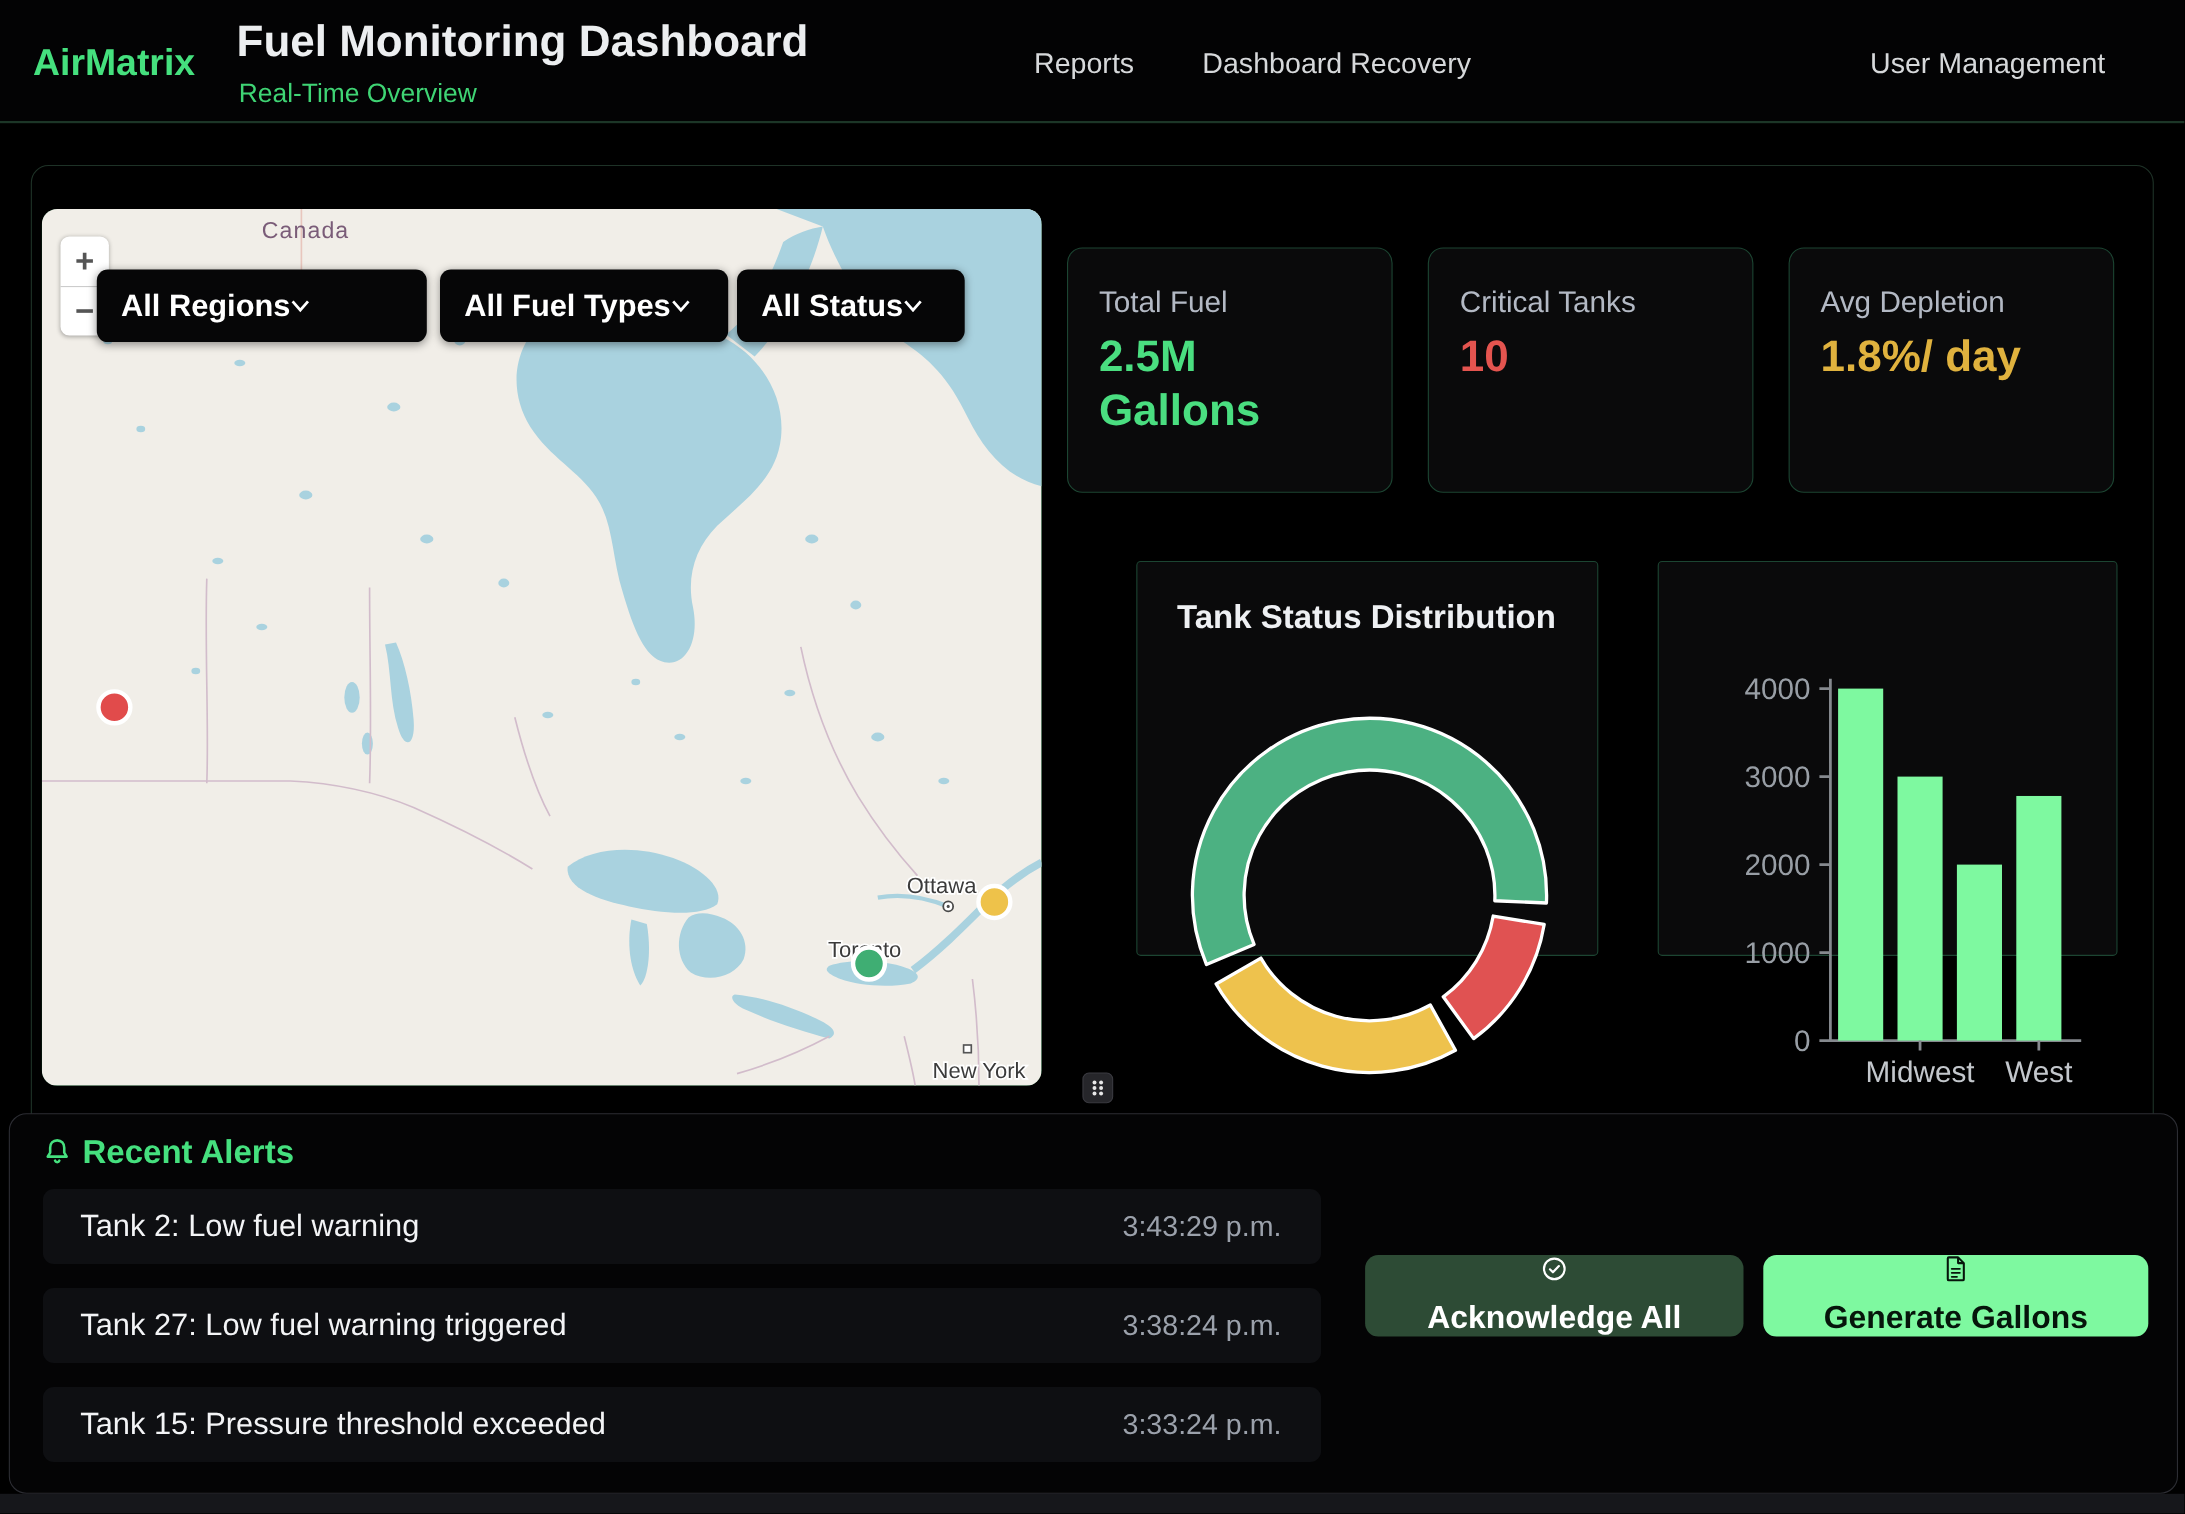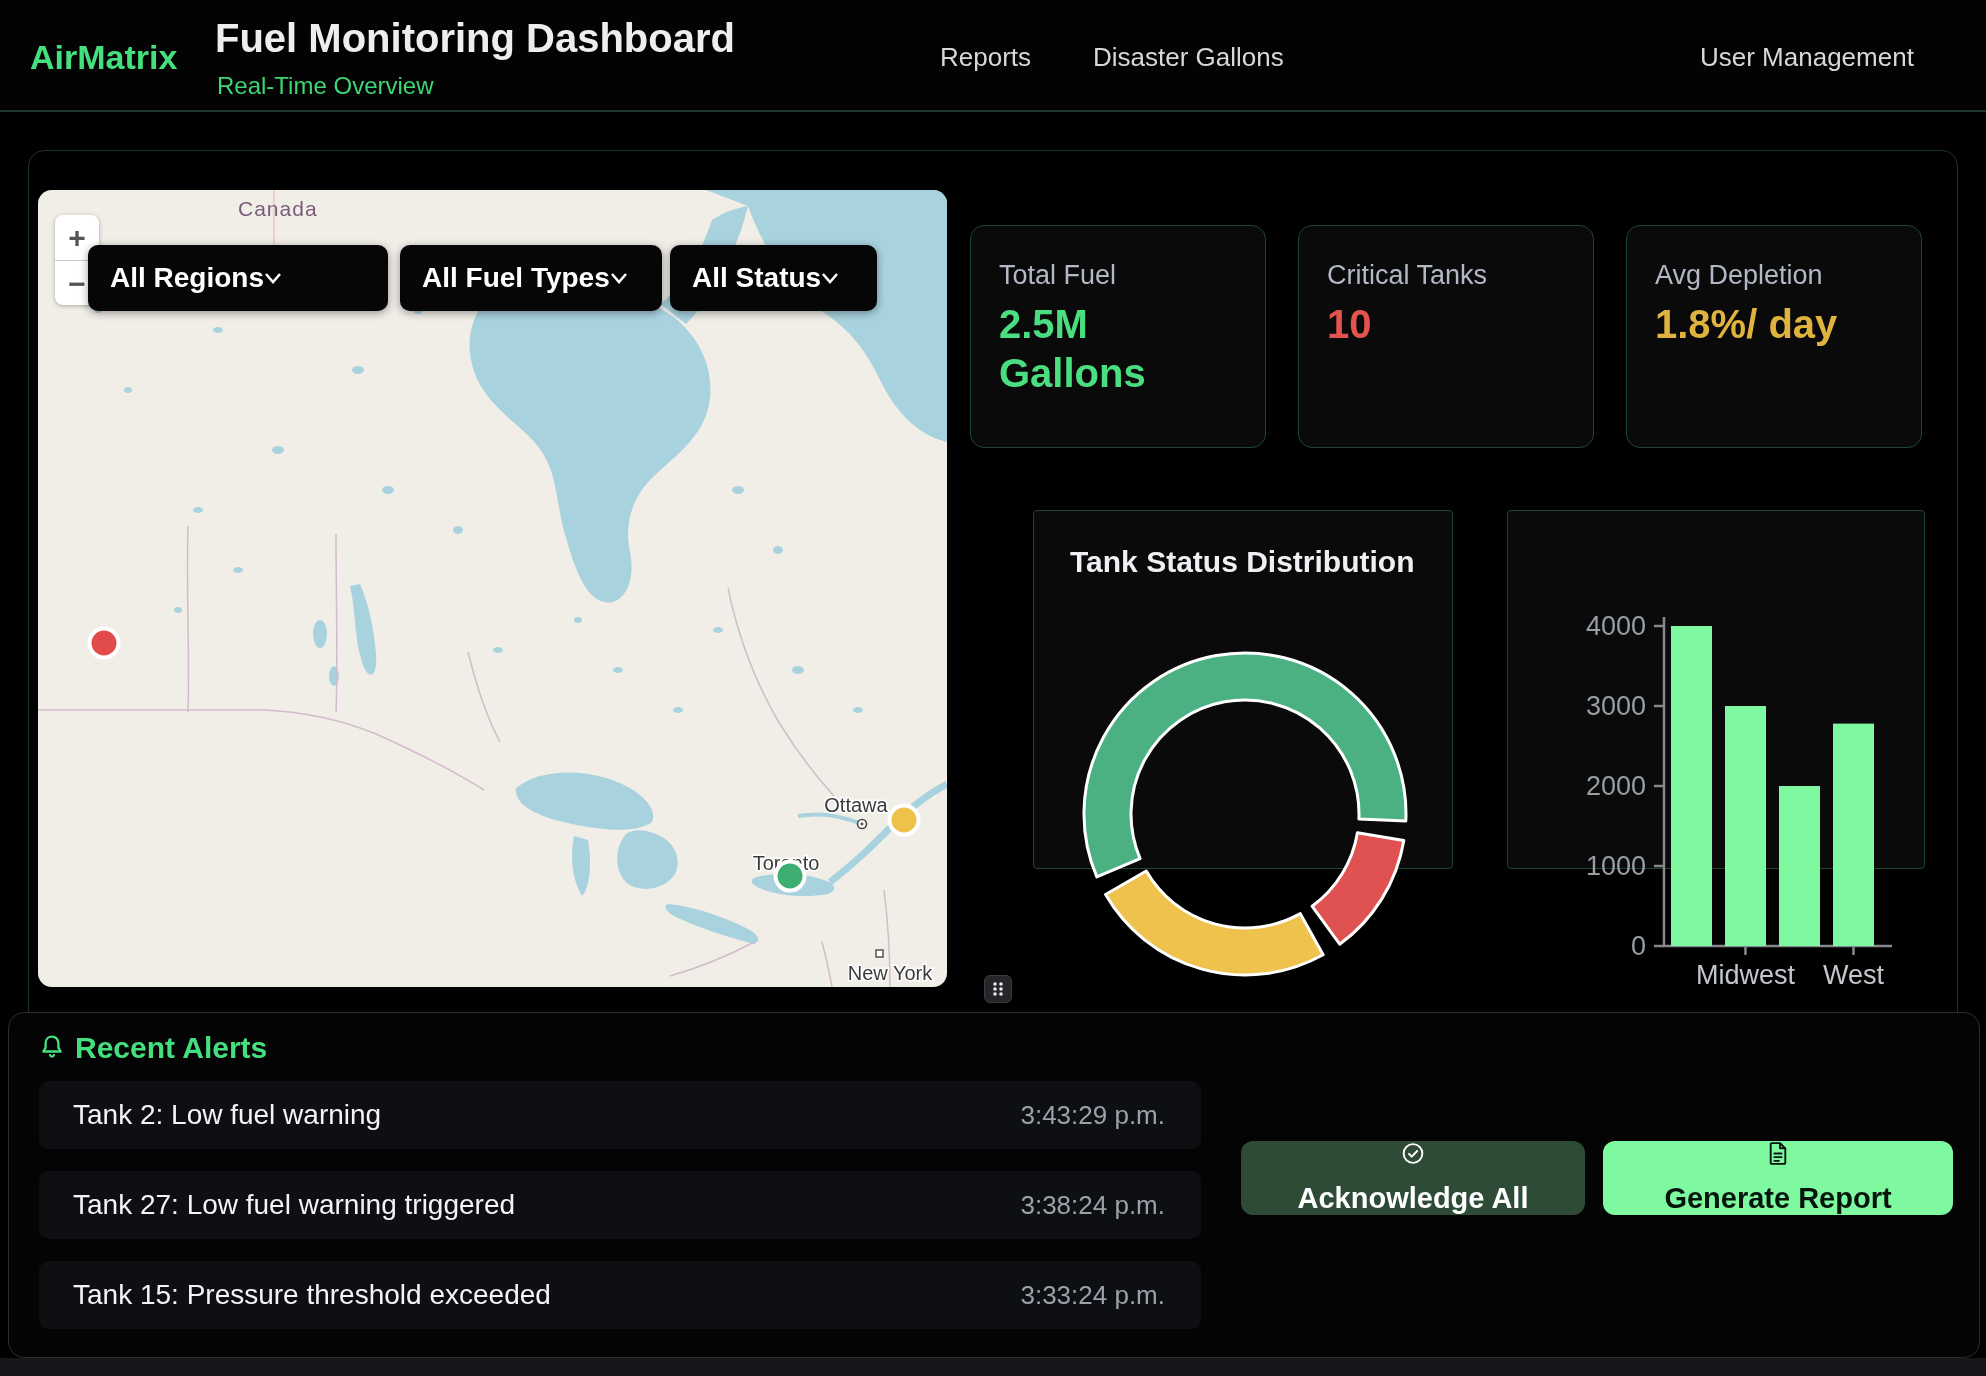--- a/index.html
+++ b/index.html
@@ -52,21 +52,21 @@
   svg text{font-family:"Liberation Sans","DejaVu Sans",sans-serif;}
 </style>
 </head>
 <body>
 
 <div class="hdr">
   <div class="logo">AirMatrix</div>
   <div class="title">Fuel Monitoring Dashboard</div>
   <div class="subtitle">Real-Time Overview</div>
   <div class="nav-item" style="left:940px;">Reports</div>
-  <div class="nav-item" style="left:1093px;">Disaster Gallons</div>
+  <div class="nav-item" style="left:1093px;">Dashboard Recovery</div>
   <div class="nav-item" style="left:1700px;">User Management</div>
 </div>
 
 <div class="top-frame"></div>
 
 <div class="map-card">
   <svg width="909" height="797" viewBox="0 0 909 797" style="position:absolute;left:0;top:0;">
     <rect width="909" height="797" fill="#f1eee8"></rect>
     <g fill="#a9d2df" stroke="none">
       <path d="M 668 0 L 909 0 L 909 252 C 876 244 856 218 842 190 C 824 152 806 136 782 120 C 752 100 724 56 710 16 Z"></path>
@@ -241,17 +241,17 @@
       <path d="M8.2 12.4 L10.8 15 L16 9.6" fill="none" stroke="#fff" stroke-width="1.9" stroke-linecap="round" stroke-linejoin="round"></path>
     </svg>
     <span>Acknowledge All</span>
   </div>
   <div class="btn btn-gen">
     <svg width="28" height="30" viewBox="0 0 22 24">
       <path d="M5 2 H13 L18 7 V21 a1 1 0 0 1 -1 1 H5 a1 1 0 0 1 -1 -1 V3 a1 1 0 0 1 1 -1 Z" fill="none" stroke="#06150b" stroke-width="1.8" stroke-linejoin="round"></path>
       <path d="M13 2 V7 H18" fill="none" stroke="#06150b" stroke-width="1.8" stroke-linejoin="round"></path>
       <path d="M7.5 12 H14.5 M7.5 15.5 H14.5 M7.5 19 H12" stroke="#06150b" stroke-width="1.7" stroke-linecap="round"></path>
     </svg>
-    <span>Generate Report</span>
+    <span>Generate Gallons</span>
   </div>
 </div>
 
 <div class="bottom-strip"></div>
 
 </body></html>

